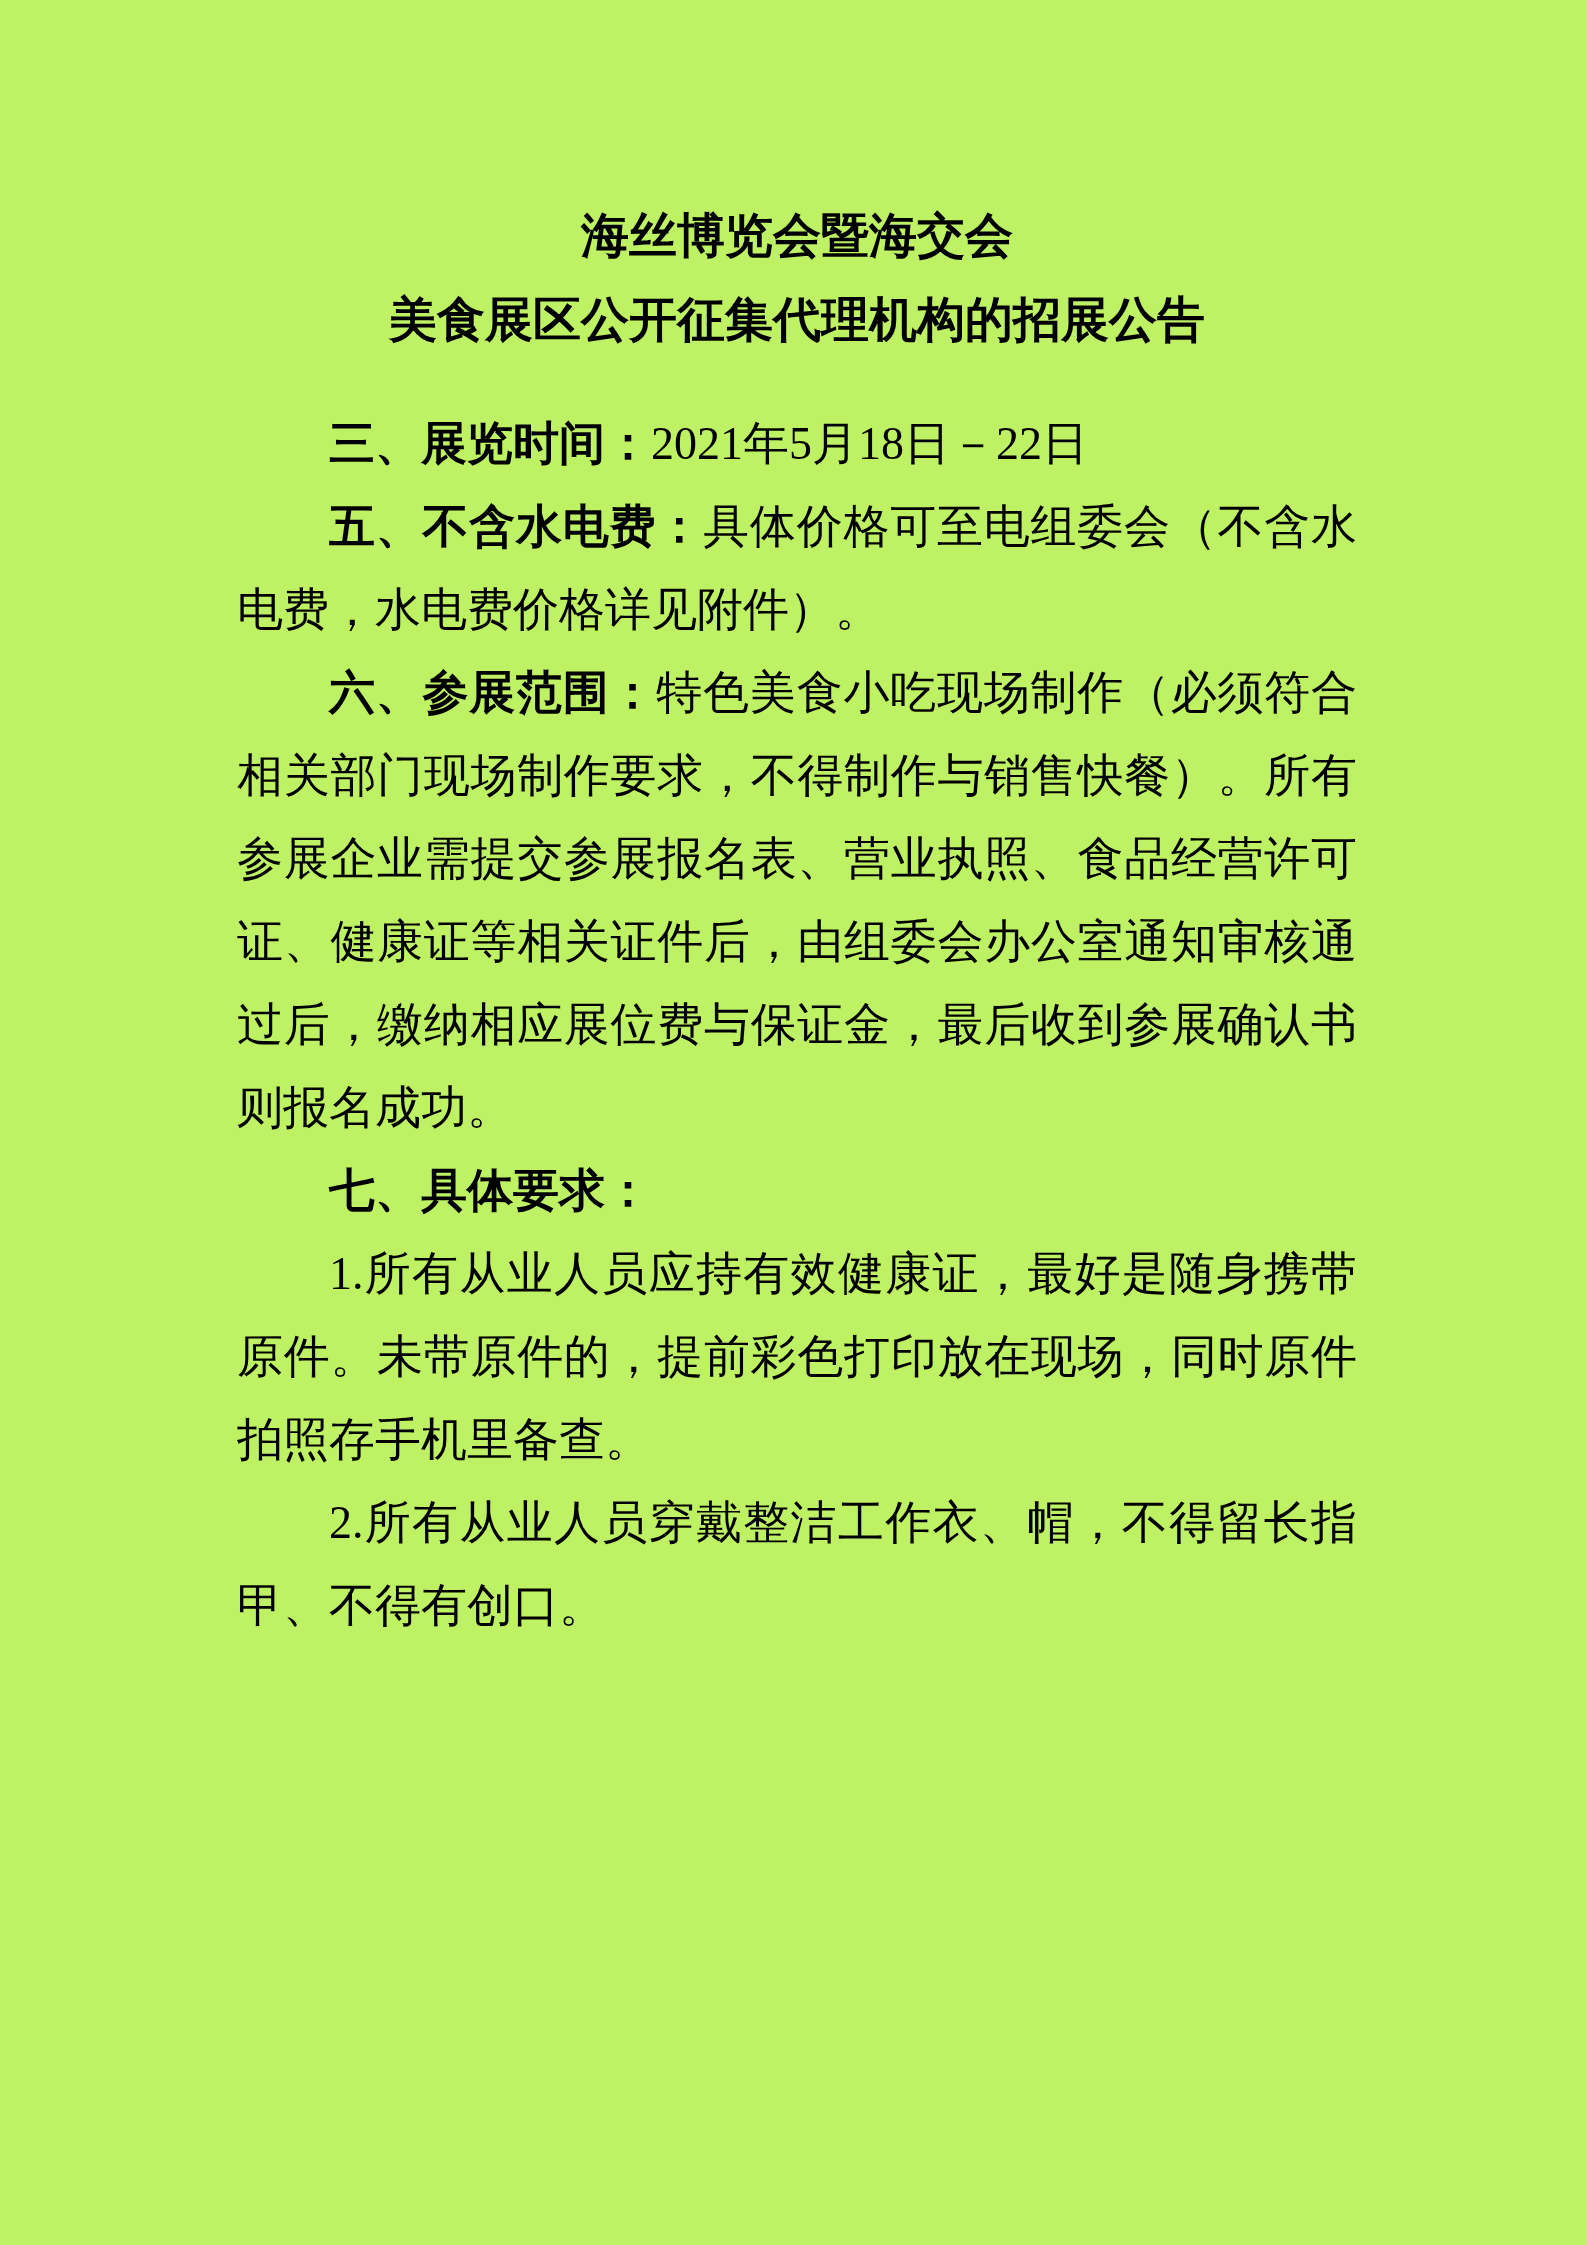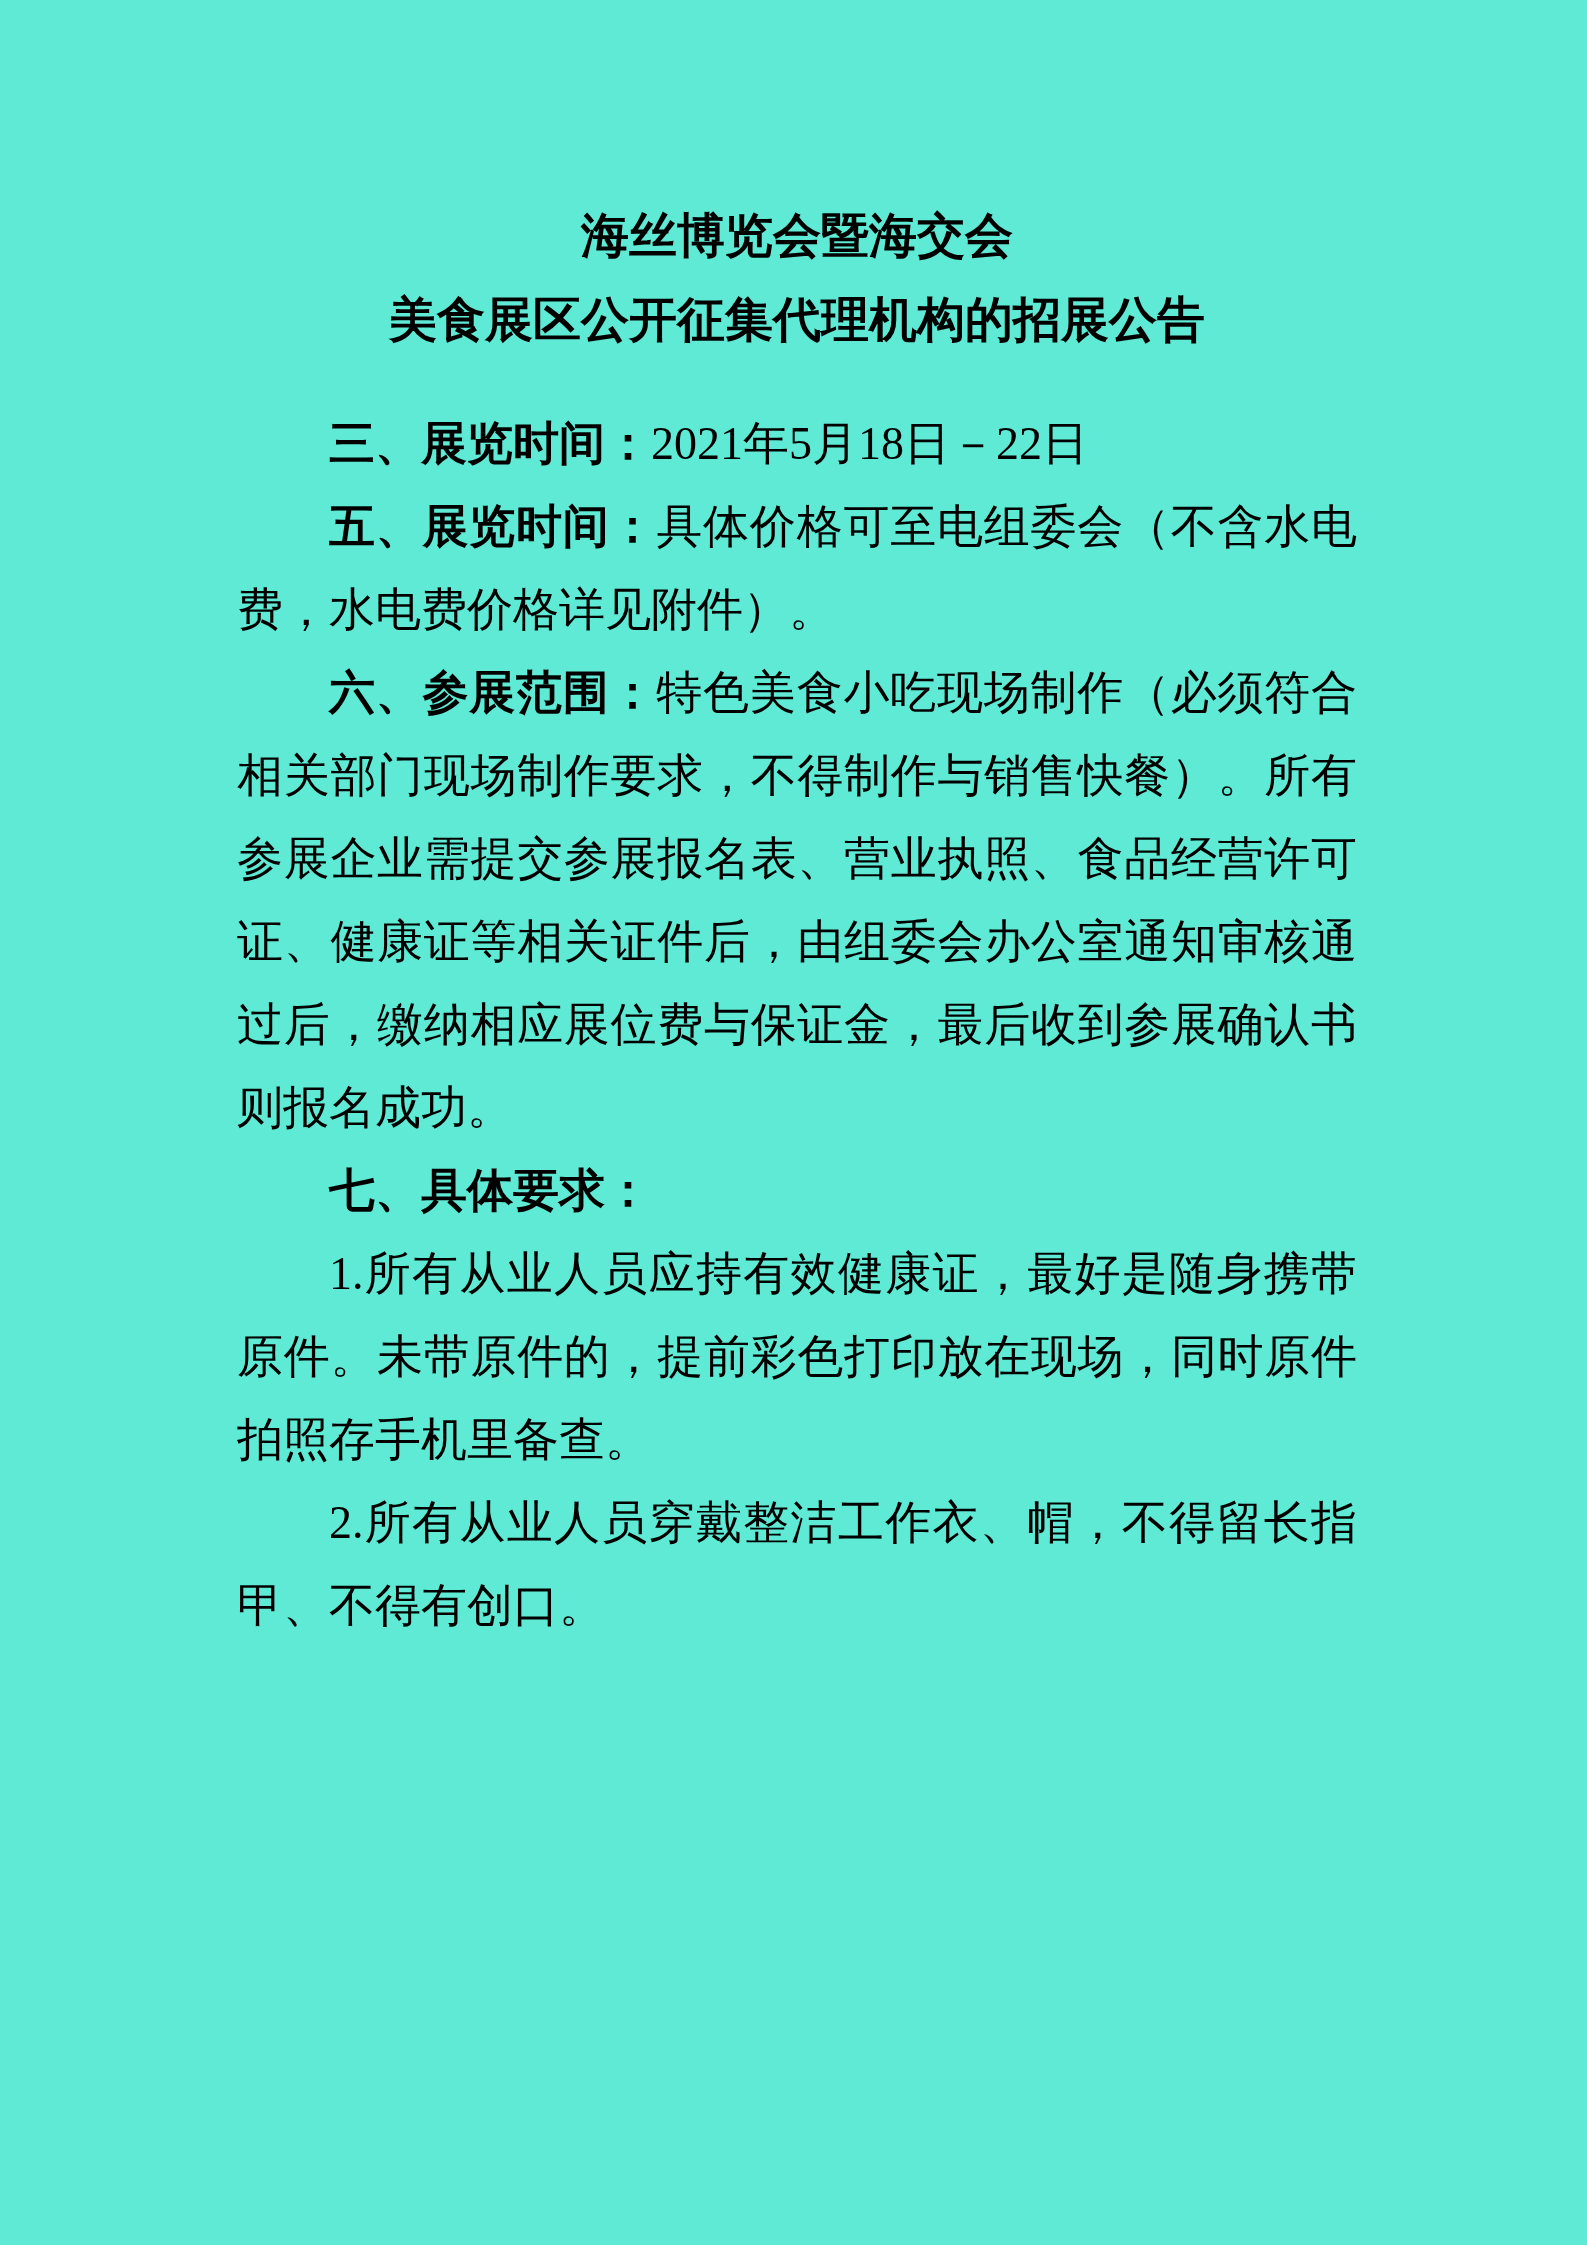--- a/index.html
+++ b/index.html
@@ -5,21 +5,21 @@
   html, body {
     margin: 0;
     padding: 0;
     background: #ffffff;
   }
   .page {
     position: relative;
     width: 1587px;
     height: 2245px;
     margin: 0 auto;
-    background: #5eead4;
+    background: #bef264;
     color: #000000;
     box-sizing: border-box;
     padding: 194px 230px 0 237px;
     overflow: hidden;
     font-family: "Liberation Serif", "DejaVu Serif", serif;
   }
   .title-block {
     text-align: center;
     font-family: "Liberation Sans", "DejaVu Sans", sans-serif;
     font-weight: 700;
@@ -51,20 +51,20 @@
 
 <div class="page">
 
   <div class="title-block">
     <div>海丝博览会暨海交会</div>
     <div>美食展区公开征集代理机构的招展公告</div>
   </div>
 
   <div class="body-block">
     <p class="para"><span class="label">三、展览时间：</span><span class="text">2021年5月18日－22日</span></p>
-    <p class="para"><span class="label">五、展览时间：</span><span class="text">具体价格可至电组委会（不含水电费，水电费价格详见附件）。</span></p>
+    <p class="para"><span class="label">五、不含水电费：</span><span class="text">具体价格可至电组委会（不含水电费，水电费价格详见附件）。</span></p>
     <p class="para"><span class="label">六、参展范围：</span><span class="text">特色美食小吃现场制作（必须符合相关部门现场制作要求，不得制作与销售快餐）。所有参展企业需提交参展报名表、营业执照、食品经营许可证、健康证等相关证件后，由组委会办公室通知审核通过后，缴纳相应展位费与保证金，最后收到参展确认书则报名成功。</span></p>
     <p class="para"><span class="label">七、具体要求：</span><span class="text"></span></p>
     <p class="para"><span class="label"></span><span class="text">1.所有从业人员应持有效健康证，最好是随身携带原件。未带原件的，提前彩色打印放在现场，同时原件拍照存手机里备查。</span></p>
     <p class="para"><span class="label"></span><span class="text">2.所有从业人员穿戴整洁工作衣、帽，不得留长指甲、不得有创口。</span></p>
   </div>
 
 </div>
 
 </body></html>

